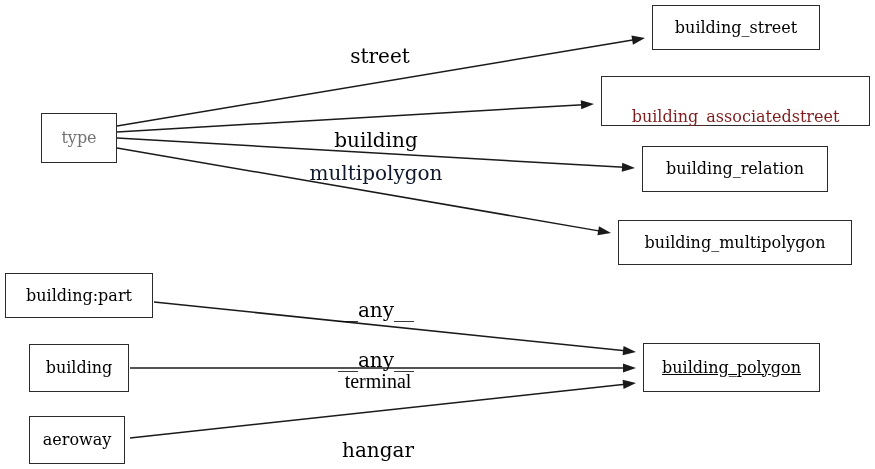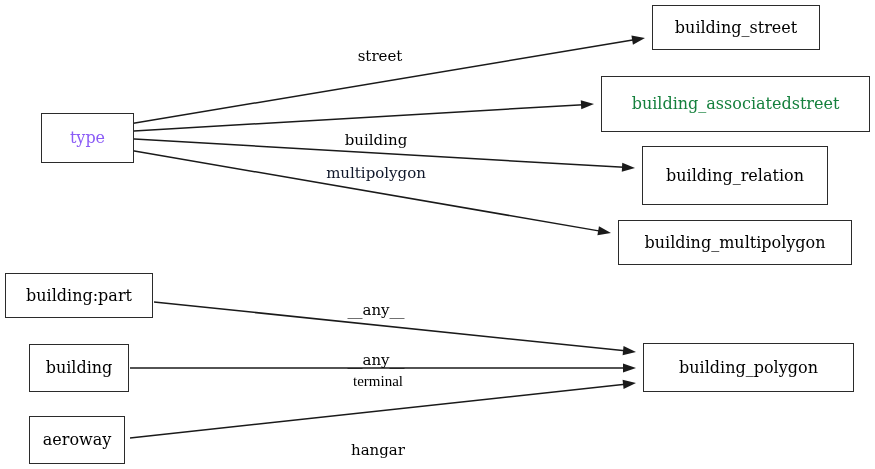--- a/index.html
+++ b/index.html
@@ -32,21 +32,21 @@
     justify-content: center;
     color: #000000;
     font-size: 16px;
     line-height: 1;
     white-space: nowrap;
     z-index: 2;
   }
   .edge-label {
     position: absolute;
     color: #000000;
-    font-size: 15px;
+    font-size: 20px;
     line-height: 1;
     white-space: nowrap;
     transform: translate(-50%, -50%);
     background: transparent;
     z-index: 3;
   }
 </style>
 </head>
 <body>
 
@@ -60,45 +60,45 @@
       <polygon points="635,168 621.7557837095871,171.84066854242357 622.28771090635,162.65605894498592" fill="#1a1a1a"></polygon>
       <line x1="117" y1="148" x2="600.1593058413127" y2="231.13469837350522" stroke="#1a1a1a" stroke-width="1.5"></line>
       <polygon points="611,233 597.4082353141082,235.3289338168663 598.9683057653583,226.26217142960058" fill="#1a1a1a"></polygon>
       <line x1="154" y1="302" x2="625.0587111737806" y2="350.86501153254983" stroke="#1a1a1a" stroke-width="1.5"></line>
       <polygon points="636,352 622.594754391716,355.23409804761434 623.5440174735835,346.08320193841257" fill="#1a1a1a"></polygon>
       <line x1="130" y1="368" x2="625" y2="368" stroke="#1a1a1a" stroke-width="1.5"></line>
       <polygon points="636,368 623,372.6 623,363.4" fill="#1a1a1a"></polygon>
       <line x1="130" y1="438" x2="625.0644109062359" y2="384.18865098845265" stroke="#1a1a1a" stroke-width="1.5"></line>
       <polygon points="636,383 623.5731942116317,388.97783388010896 622.5790497485623,379.83170481986997" fill="#1a1a1a"></polygon>
     </svg>
-<div class="node" style="left: 41px; top: 113px; width: 93px; height: 50px; border-color: rgb(43, 43, 43); color: #8b5cf6;">
+<div class="node" style="left: 41px; top: 113px; width: 76px; height: 50px; border-color: rgb(43, 43, 43); color: #737373;">
       <span>type</span>
     </div>
     <div class="node" style="left: 652px; top: 5px; width: 168px; height: 45px; border-color: rgb(43, 43, 43); color: rgb(0, 0, 0);">
       <span>building_street</span>
     </div>
-    <div class="node" style="left: 601px; top: 76px; width: 269px; height: 56px; border-color: rgb(43, 43, 43); color: #15803d;">
+    <div class="node" style="left: 601px; top: 76px; width: 269px; height: 50px; border-color: rgb(43, 43, 43); color: #7f1d1d; align-items: flex-end;">
       <span>building_associatedstreet</span>
     </div>
-    <div class="node" style="left: 642px; top: 146px; width: 186px; height: 59px; border-color: rgb(43, 43, 43); color: rgb(0, 0, 0);">
+    <div class="node" style="left: 642px; top: 146px; width: 186px; height: 46px; border-color: rgb(43, 43, 43); color: rgb(0, 0, 0);">
       <span>building_relation</span>
     </div>
     <div class="node" style="left: 618px; top: 220px; width: 234px; height: 45px; border-color: rgb(43, 43, 43); color: rgb(0, 0, 0);">
       <span>building_multipolygon</span>
     </div>
     <div class="node" style="left: 5px; top: 273px; width: 148px; height: 45px; border-color: rgb(43, 43, 43); color: rgb(0, 0, 0); text-align: right;">
       <span>building:part</span>
     </div>
     <div class="node" style="left: 29px; top: 344px; width: 100px; height: 48px; border-color: rgb(43, 43, 43); color: rgb(0, 0, 0);">
       <span>building</span>
     </div>
     <div class="node" style="left: 29px; top: 416px; width: 96px; height: 48px; border-color: rgb(43, 43, 43); color: rgb(0, 0, 0);">
       <span>aeroway</span>
     </div>
-    <div class="node" style="left: 643px; top: 343px; width: 211px; height: 49px; border-color: rgb(43, 43, 43); color: rgb(0, 0, 0);">
+    <div class="node" style="left: 643px; top: 343px; width: 177px; height: 49px; border-color: rgb(43, 43, 43); color: rgb(0, 0, 0); text-decoration: underline;">
       <span>building_polygon</span>
     </div>
     <div class="edge-label" style="left: 380px; top: 56px; color: rgb(0, 0, 0);">street</div>
     <div class="edge-label" style="left: 376px; top: 140px; color: rgb(0, 0, 0);">building</div>
     <div class="edge-label" style="left: 376px; top: 173px; color: #0f172a;">multipolygon</div>
     <div class="edge-label" style="left: 376px; top: 310px; color: rgb(0, 0, 0);">__any__</div>
     <div class="edge-label" style="left: 376px; top: 360px; color: rgb(0, 0, 0);">__any__</div>
     <div class="edge-label" style="left: 378px; top: 381px; color: rgb(0, 0, 0); font-family: Liberation Serif, serif;">terminal</div>
     <div class="edge-label" style="left: 378px; top: 402px; color: rgb(0, 0, 0); margin-top: 48px;">hangar</div>
   </div>

